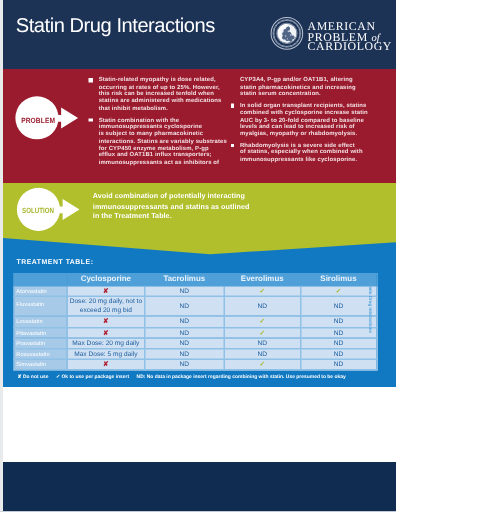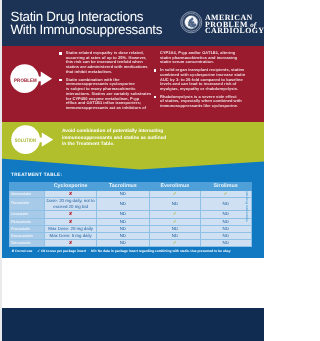--- a/index.html
+++ b/index.html
@@ -7,21 +7,21 @@
        font-family:"Liberation Sans",sans-serif;-webkit-font-smoothing:antialiased;text-rendering:geometricPrecision;}
   .page{position:relative;width:264px;height:341px;overflow:hidden;}
 
   
   .header{position:absolute;left:0;top:0;width:264px;height:45.5px;background:#1d3356;}
   .hdr-title{position:absolute;left:10.5px;top:10px;color:#fff;font-size:13.4px;
              font-weight:400;line-height:13.4px;letter-spacing:-0.3px;}
   .logo{position:absolute;left:180px;top:11px;width:80px;height:26px;}
   .seal{position:absolute;left:0;top:0;width:22.5px;height:22.5px;}
   .logotype{position:absolute;left:25px;top:4.2px;color:#fff;font-family:"Liberation Serif",serif;
-            font-size:7.9px;line-height:6.55px;letter-spacing:0.42px;font-weight:700;white-space:nowrap;}
+            font-size:7.9px;line-height:6.55px;letter-spacing:0.42px;font-weight:400;white-space:nowrap;}
   .logotype .l2 i{font-style:italic;letter-spacing:0;font-size:7px;text-align:right;}
 
   
   .band-red{position:absolute;left:0;top:45.5px;width:264px;height:76.5px;background:#9b1b2e;}
   .band-olive{position:absolute;left:0;top:122px;width:264px;height:48px;background:#b0bf2b;}
   .band-blue{position:absolute;left:0;top:158px;width:264px;height:101px;background:#1179c2;
              clip-path:polygon(0 0.5px,140px 11.5px,264px 3.5px,264px 101px,0 101px);}
   .band-white{position:absolute;left:0;top:258px;width:264px;height:50px;background:#fff;}
   .footer{position:absolute;left:0;top:308px;width:264px;height:33px;background:#102c50;}
   .leftstrip{position:absolute;left:0;top:0;width:1.5px;height:341px;background:#e8eaec;z-index:40;}
@@ -57,21 +57,20 @@
   .sidenote{position:absolute;left:249px;top:188px;width:56px;color:#5aa6dc;
             font-size:3px;font-weight:700;transform:rotate(90deg);transform-origin:0 0;}
 </style>
 </head>
 <body>
 
 <div class="page">
   <div class="header">
     <div class="hdr-title">
       <div>Statin Drug Interactions</div>
-      <div>With Immunosuppressants</div>
     </div>
     <div class="logo">
       <svg class="seal" viewBox="0 0 50 50">
         <circle cx="25" cy="25" r="23.4" fill="none" stroke="#b9c3d2" stroke-width="1.5"></circle>
         <circle cx="25" cy="25" r="20.6" fill="none" stroke="#8e9cb3" stroke-width="1.1"></circle>
         <circle cx="25" cy="25" r="19.4" fill="none" stroke="#c6cfdb" stroke-width="0.8"></circle>
         <g opacity="0.62" fill="#dbe1ea">
           <circle cx="25" cy="5.9" r="0.75"></circle>
             <circle cx="31" cy="6.5" r="0.75"></circle>
           <circle cx="36.6" cy="9.1" r="0.75"></circle>

